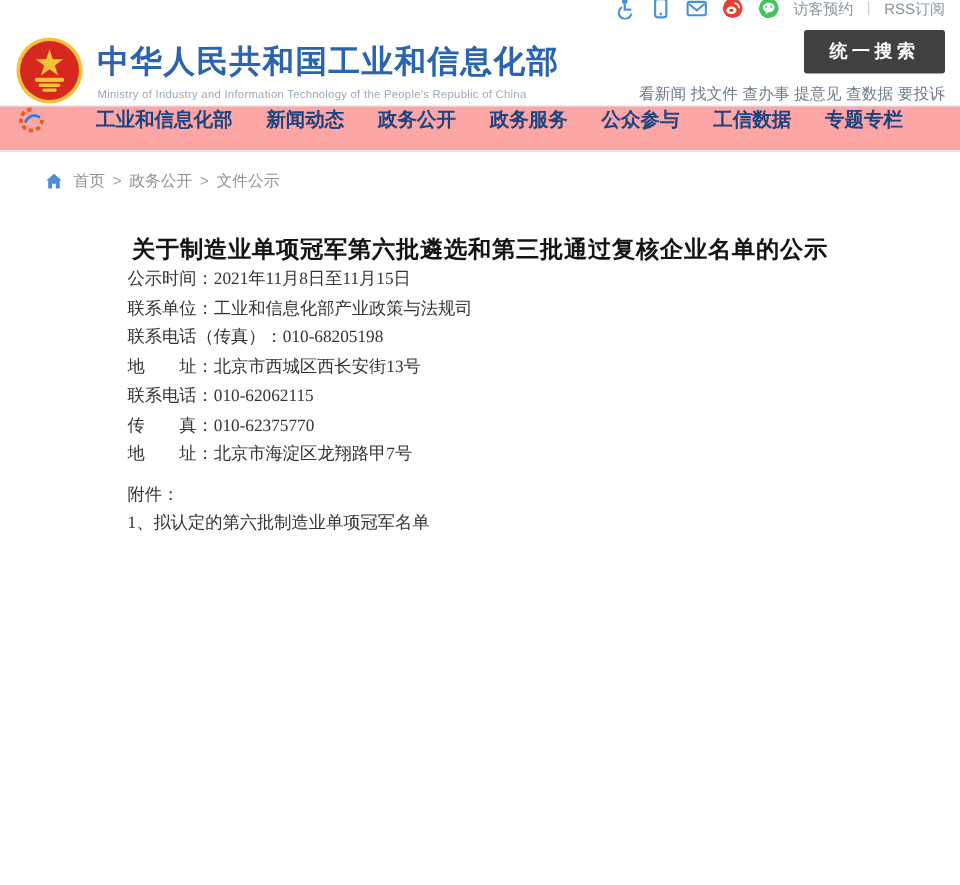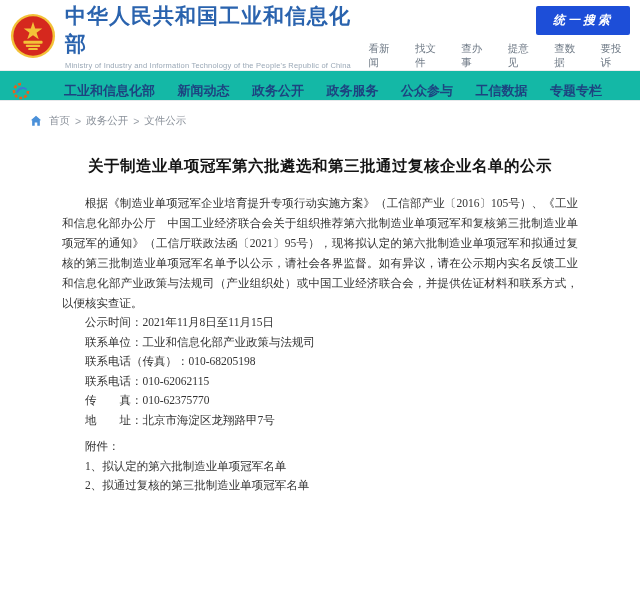--- a/index.html
+++ b/index.html
@@ -12,29 +12,29 @@
   .brand { display:flex; align-items:center; gap:9px; margin-top:6px; }
   .emblem { width:46px; height:46px; flex:0 0 auto; }
   .site-title { font-size:21px; font-weight:bold; color:#2a63ae; letter-spacing:1px; }
   .site-subtitle { font-size:7.5px; color:#9aa8b6; margin-top:3px; letter-spacing:.2px; }
 
   .header-right { display:flex; flex-direction:column; align-items:flex-end; padding-top:5px;margin-left:12px; }
   .utility-row { display:flex; align-items:center; gap:9px; font-size:10px; color:#8a93a0; }
   .utility-row .ulink { cursor:pointer; }
   .utility-row .sep { color:#ccc; }
   .uicon { width:15px; height:15px; display:inline-block; cursor:pointer; }
-  .search-btn { margin-top:7px; background:#1d4ed8; color:#fff; border:none;
+  .search-btn { margin-top:7px; background:#404040; color:#fff; border:none;
                 font-size:12px; font-weight:bold; padding:6px 17px; letter-spacing:3px;
-                border-radius:2px; cursor:pointer;font-style:italic; }
-  .quick-links { display:flex; gap:17px; font-size:10.5px; color:#6f7a86; margin-top:7px; }
+                border-radius:2px; cursor:pointer; }
+  .quick-links { display:flex; gap:3px; font-size:10.5px; color:#6f7a86; margin-top:7px; }
   .quick-links span { cursor:pointer; }
 
   
-  .main-nav { height:31px; background:#14b8a6; border-top:1px solid #ededed;
-              border-bottom:1px solid #e6e8ea; display:flex; align-items:flex-end;
+  .main-nav { height:31px; background:#fca5a5; border-top:1px solid #ededed;
+              border-bottom:1px solid #e6e8ea; display:flex; align-items:flex-start;
               padding:0 20px 0 12px; }
   .nav-logo { width:18px; height:18px; margin-right:8px; flex:0 0 auto; }
   .nav-items { flex:1; display:flex; justify-content:space-between; padding:0 18px 0 26px; }
   .nav-items a { font-size:13px; font-weight:bold; color:#1d4380; text-decoration:none; cursor:pointer; }
 
   
   .breadcrumb { padding:13px 0 8px 30px; font-size:10.5px; color:#9aa0a8;
                 display:flex; align-items:center; gap:5px; }
   .breadcrumb a { color:#8b929b; text-decoration:none; cursor:pointer; }
   .home-ico { width:12px; height:12px; margin-right:2px; }
@@ -140,30 +140,29 @@
   <span>&gt;</span>
   <a>政务公开</a>
   <span>&gt;</span>
   <a>文件公示</a>
 </div>
 
 <main class="article">
   <h1>关于制造业单项冠军第六批遴选和第三批通过复核企业名单的公示</h1>
 
 
-  <p class="body-para">根据《制造业单项冠军企业培育提升专项行动实施方案》（工信部产业〔2016〕105号）、《工业和信息化部办公厅　中国工业经济联合会关于组织推荐第六批制造业单项冠军和复核第三批制造业单项冠军的通知》（工信厅联政法函〔2021〕95号），现将拟认定的第六批制造业单项冠军和拟通过复核的第三批制造业单项冠军名单予以公示，请社会各界监督。如有异议，请在公示期内实名反馈工业和信息化部产业政策与法规司（产业组织处）或中国工业经济联合会，并提供佐证材料和联系方式，以便核实查证。</p>
 
   <div class="info-lines">
     <div>公示时间：2021年11月8日至11月15日</div>
     <div>联系单位：工业和信息化部产业政策与法规司</div>
     <div>联系电话（传真）：010-68205198</div>
+    <div>地　　址：北京市西城区西长安街13号</div>
     <div>联系电话：010-62062115</div>
     <div>传　　真：010-62375770</div>
     <div>地　　址：北京市海淀区龙翔路甲7号</div>
   </div>
 
   <div class="attachments">
     <div>附件：</div>
     <div>1、拟认定的第六批制造业单项冠军名单</div>
-    <div>2、拟通过复核的第三批制造业单项冠军名单</div>
   </div>
 
 </main>
 
 </body></html>

